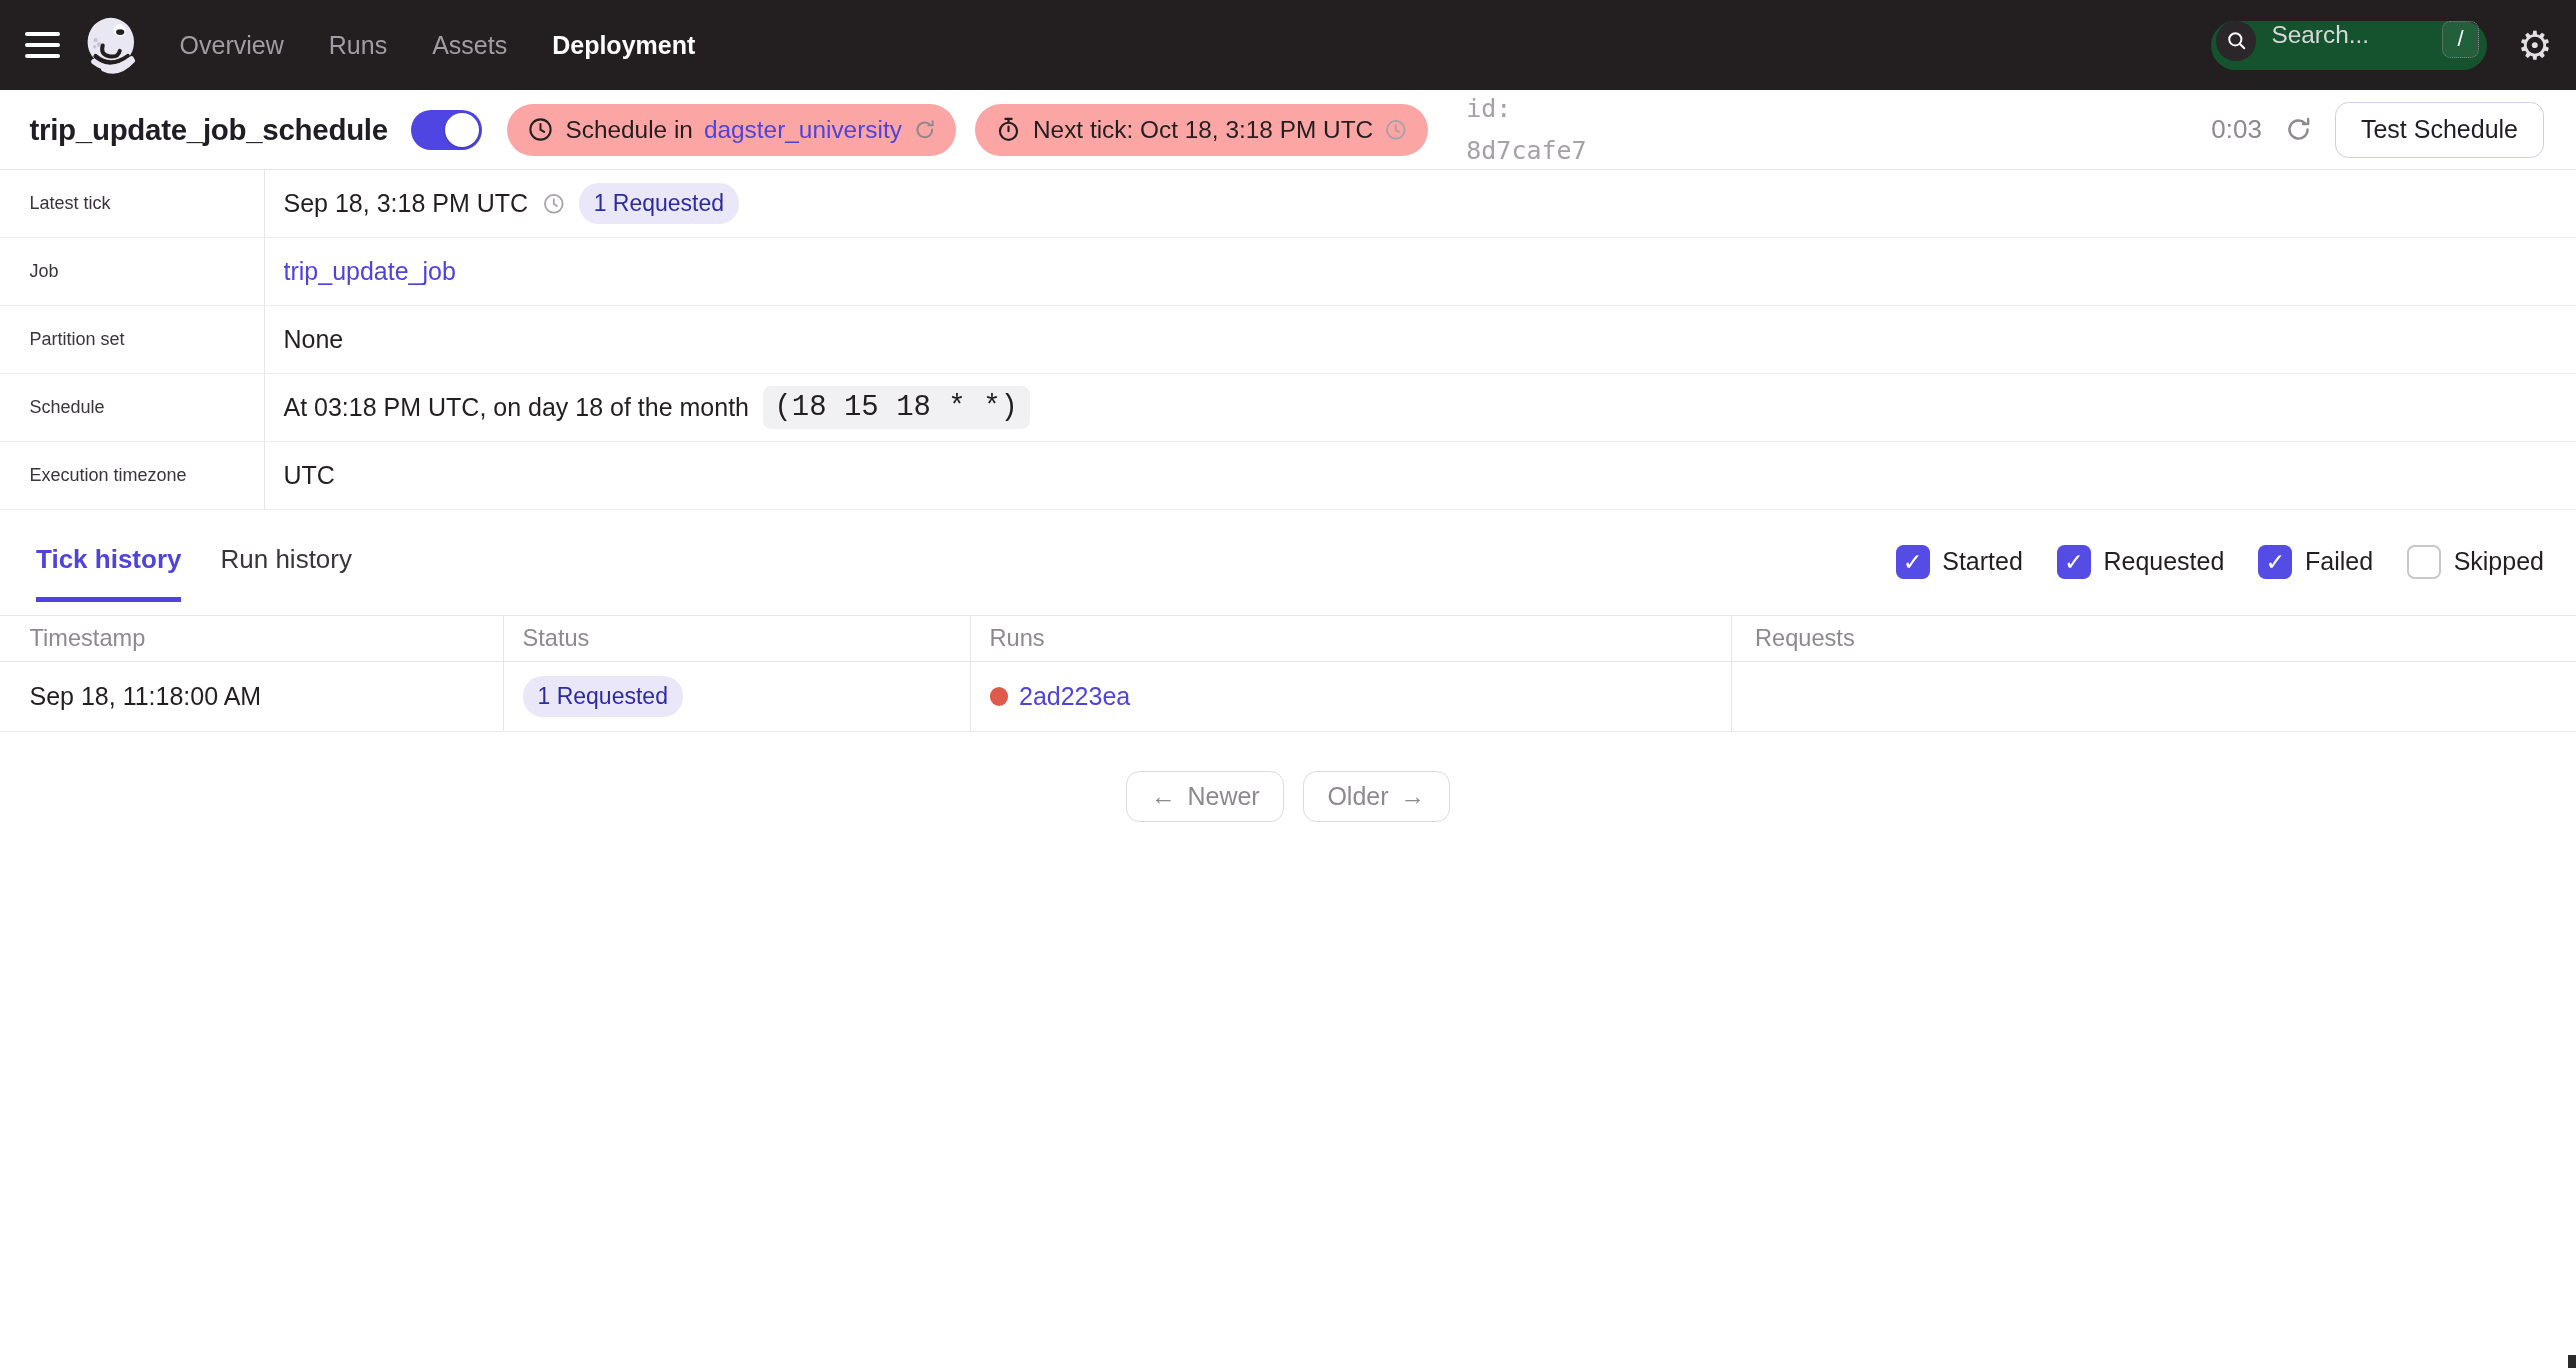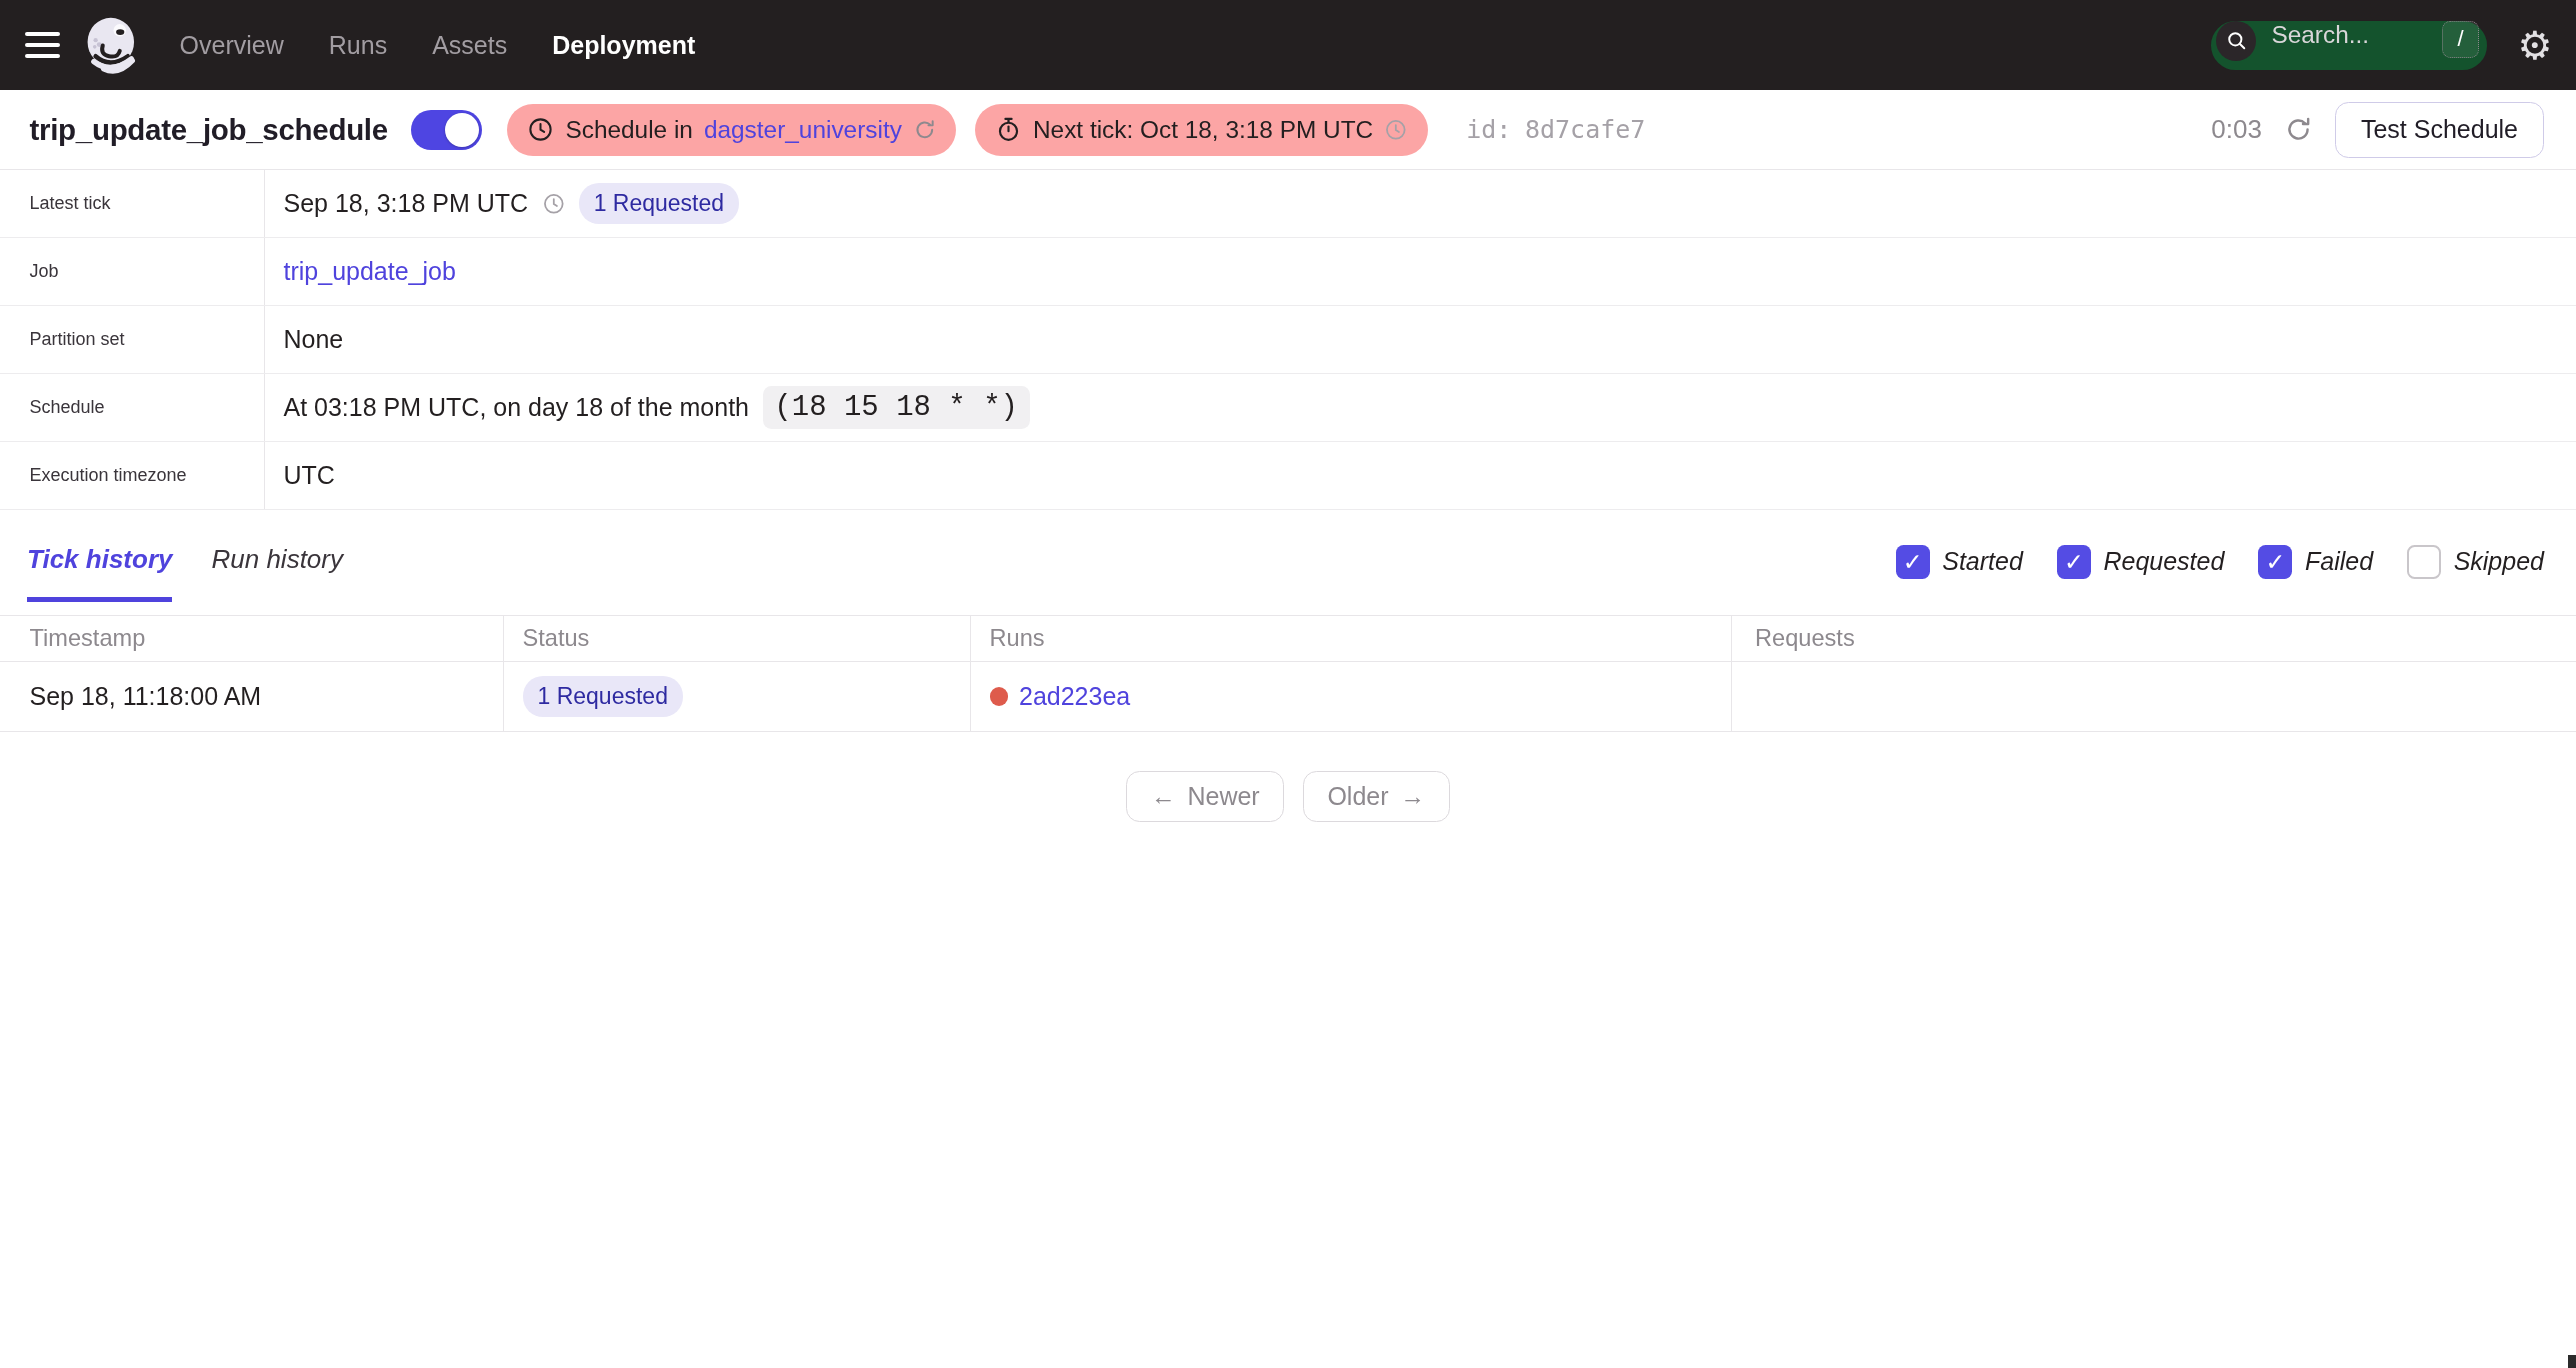--- a/index.html
+++ b/index.html
@@ -26,35 +26,35 @@
   .title { font-size:29.5px; font-weight:700; color:#211D27; letter-spacing:-0.3px; }
   .toggle { width:71px; height:40px; border-radius:22px; background:#C9C6CA; margin:0 25px 0 23.6px; position:relative; cursor:pointer; flex:none; }
   .toggle[data-on="true"] { background:#4E45E2; }
   .toggle .knob { position:absolute; right:3.4px; top:3.4px; width:34px; height:34px; background:#fff; border-radius:50%; box-shadow:0 0.8px 2.5px rgba(0,0,0,.25); }
   .pill { display:flex; align-items:center; background:#fca5a5; border-radius:27px; height:52px; padding:0 20px; gap:11px; font-size:24.4px; margin-right:18.5px; white-space:nowrap; }
   .link { color:#4F43DD; cursor:pointer; text-decoration:none; }
   .icn { display:inline-flex; flex:none; }
   .muted { color:#8D898E; }
   .faint { color:#A5A1A7; }
   .mono { font-family:"DejaVu Sans Mono", monospace; }
-  .schedule-id { font-size:25px; color:#A5A1A7; margin-left:20px; display:flex; gap:13.5px; white-space:nowrap; }
+  .schedule-id { font-size:25px; color:#A5A1A7; margin-left:20px; display:flex; gap:13.5px; white-space:nowrap;flex-direction:column; }
   .head-right { margin-left:auto; display:flex; align-items:center; gap:22px; }
   .countdown { color:#8D898E; font-size:26px; }
   .refresh-btn { color:#8D898E; cursor:pointer; display:flex; }
   .test-btn { border:1.7px solid #CFCBE8; border-radius:13.5px; background:#fff; height:56px; padding:0 25px; font-size:25px; font-weight:500; color:#211D27; display:flex; align-items:center; cursor:pointer; white-space:nowrap; }
 
   
   .drow { display:flex; align-items:stretch; height:68px; border-bottom:1.7px solid #EDECEE; }
   .dlabel { width:265px; padding-left:29.5px; border-right:1.7px solid #E8E6E9; color:#3A353B; font-size:18px; display:flex; align-items:center; flex:none; }
   .dvalue { padding-left:18.5px; display:flex; align-items:center; gap:13.5px; font-size:25px; }
   .badge { background:#E9E7F8; color:#2E2AA1; border-radius:20px; padding:6.7px 15px; font-size:23px; font-weight:500; white-space:nowrap; }
   .cron { background:#F1F0F2; border-radius:8.4px; padding:5px 11.8px; font-family:Liberation Mono, monospace; font-size:29px; color:#231F20; }
 
   
-  .tabsrow { display:flex; padding:0 32px 0 27px; margin-top:23.6px;font-style:italic; }
+  .tabsrow { display:flex; padding:0 32px 0 36px; margin-top:23.6px; }
   .tabs { display:flex; }
   .tab { font-size:26px; font-weight:500; color:#3A353B; padding:10px 0 22px; border-bottom:5px solid transparent; margin-right:39px; cursor:pointer; }
   .tab[data-active="true"] { color:#4F43DD; font-weight:700; border-bottom-color:#4F43DD; }
   .filters { margin-left:auto; display:flex; align-items:center; gap:34px; align-self:center; margin-top:-11.8px; }
   .filter { display:flex; align-items:center; font-size:25px; color:#231F20; cursor:pointer; }
   .cbox { width:34px; height:34px; border-radius:7.6px; margin-right:12.6px; display:inline-flex; align-items:center; justify-content:center; flex:none; }
   .cbox[data-checked="true"] { background:#544CE4; }
   .cbox[data-checked="false"] { background:#fff; border:2.5px solid #C9C6CA; }
   .cbox .check { color:#fff; font-size:23.6px; font-weight:700; font-family:"DejaVu Sans", sans-serif; }
   .cbox[data-checked="false"] .check { visibility:hidden; }

